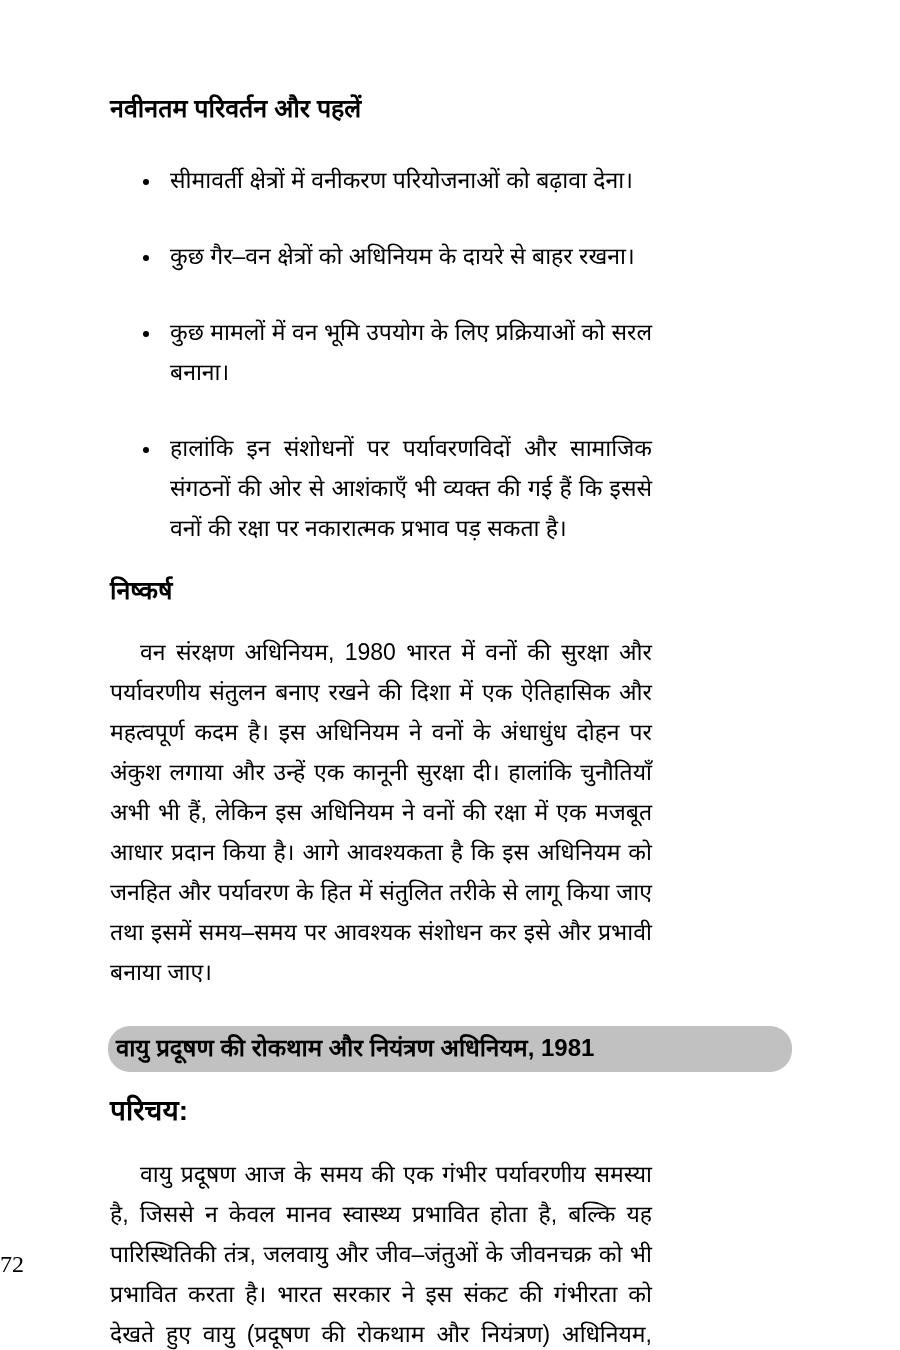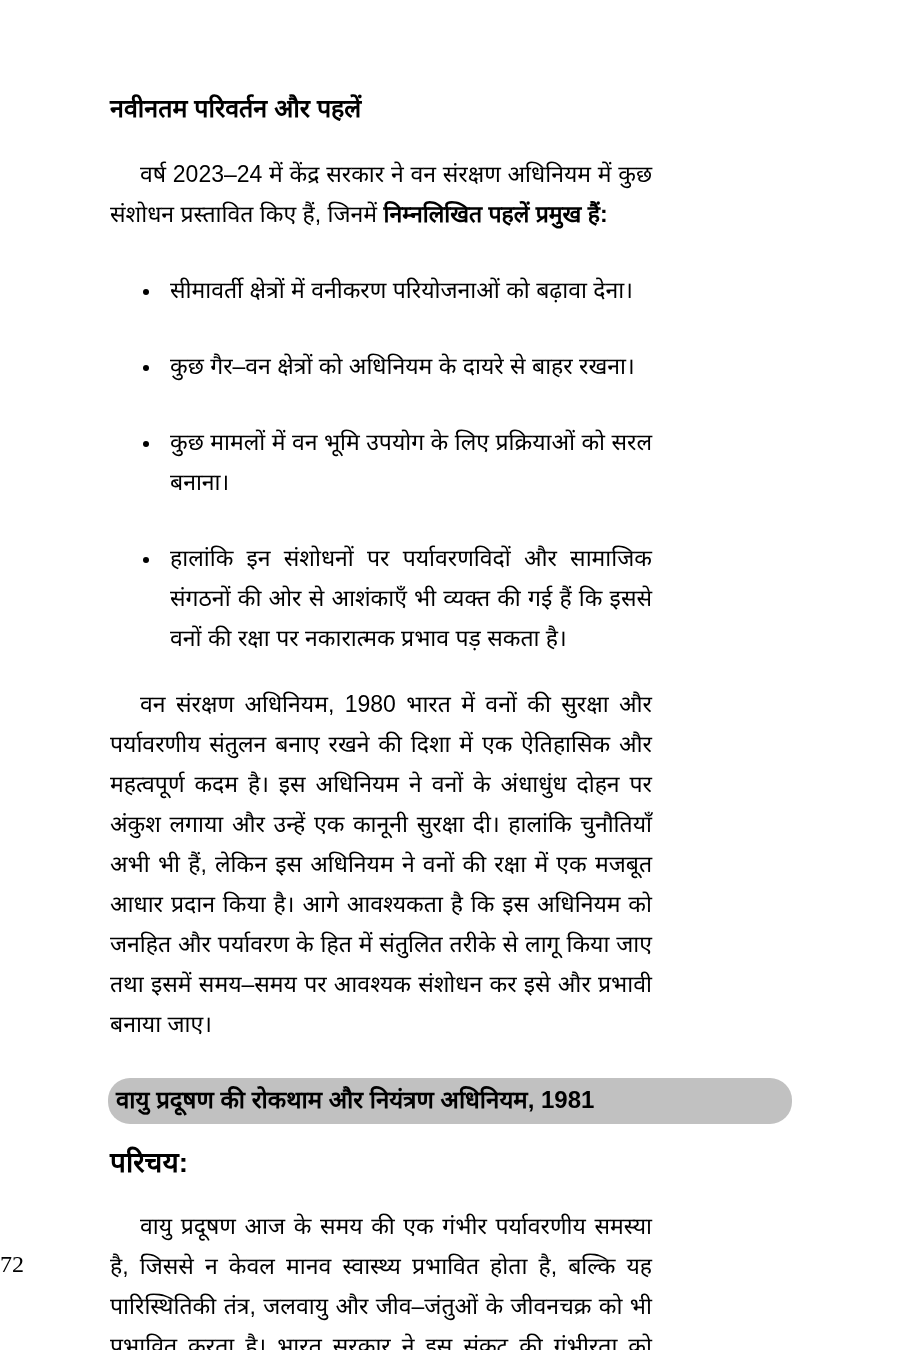--- a/index.html
+++ b/index.html
@@ -85,29 +85,29 @@
     font-size: 24px;
   }
 </style>
 </head>
 <body>
 
 <div class="page">
 
   <div class="heading">नवीनतम परिवर्तन और पहलें</div>
 
-  <p class="para indent"><span>वर्ष 2023–24 में केंद्र सरकार ने वन संरक्षण अधिनियम में कुछ संशोधन प्रस्तावित किए हैं, जिनमें </span><span class="bold-inline">निम्नलिखित पहलें प्रमुख हैं:</span></p>
 
   <ul class="bullets">
     <li>सीमावर्ती क्षेत्रों में वनीकरण परियोजनाओं को बढ़ावा देना।</li>
     <li>कुछ गैर–वन क्षेत्रों को अधिनियम के दायरे से बाहर रखना।</li>
     <li>कुछ मामलों में वन भूमि उपयोग के लिए प्रक्रियाओं को सरल बनाना।</li>
     <li>हालांकि इन संशोधनों पर पर्यावरणविदों और सामाजिक संगठनों की ओर से आशंकाएँ भी व्यक्त की गई हैं कि इससे वनों की रक्षा पर नकारात्मक प्रभाव पड़ सकता है।</li>
   </ul>
 
+  <div class="heading" style="margin-bottom:26px;">निष्कर्ष</div>
 
   <p class="para indent" style="margin-bottom:34px;">वन संरक्षण अधिनियम, 1980 भारत में वनों की सुरक्षा और पर्यावरणीय संतुलन बनाए रखने की दिशा में एक ऐतिहासिक और महत्वपूर्ण कदम है। इस अधिनियम ने वनों के अंधाधुंध दोहन पर अंकुश लगाया और उन्हें एक कानूनी सुरक्षा दी। हालांकि चुनौतियाँ अभी भी हैं, लेकिन इस अधिनियम ने वनों की रक्षा में एक मजबूत आधार प्रदान किया है। आगे आवश्यकता है कि इस अधिनियम को जनहित और पर्यावरण के हित में संतुलित तरीके से लागू किया जाए तथा इसमें समय–समय पर आवश्यक संशोधन कर इसे और प्रभावी बनाया जाए।</p>
 
   <div class="banner" style="background: rgb(193, 193, 193); border-radius: 22px;">वायु प्रदूषण की रोकथाम और नियंत्रण अधिनियम, 1981</div>
 
   <div class="subheading">परिचय:</div>
 
   <p class="para indent justify-last">वायु प्रदूषण आज के समय की एक गंभीर पर्यावरणीय समस्या है, जिससे न केवल मानव स्वास्थ्य प्रभावित होता है, बल्कि यह पारिस्थितिकी तंत्र, जलवायु और जीव–जंतुओं के जीवनचक्र को भी प्रभावित करता है। भारत सरकार ने इस संकट की गंभीरता को देखते हुए वायु (प्रदूषण की रोकथाम और नियंत्रण) अधिनियम, 1981 को लागू किया। इस अधिनियम</p>
 
   <div class="page-number">72</div>

